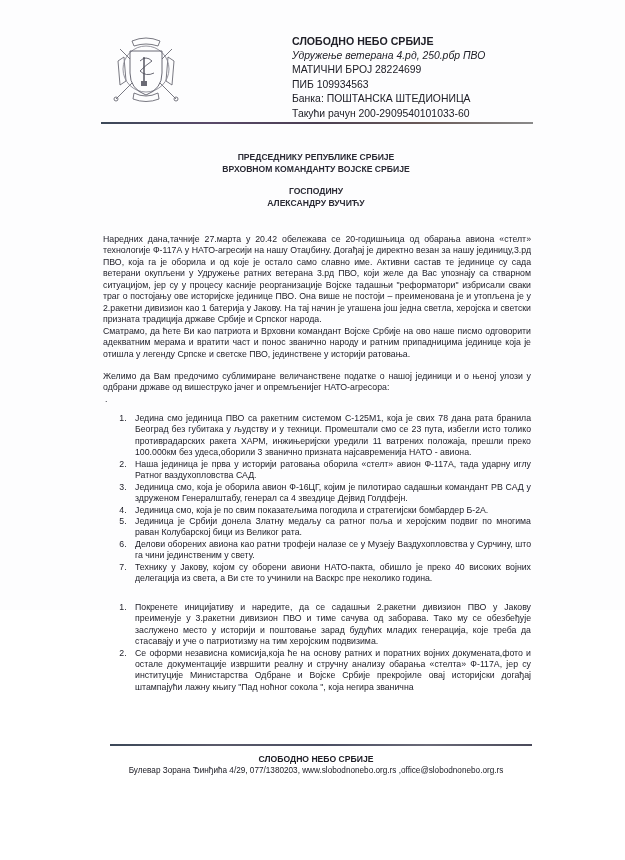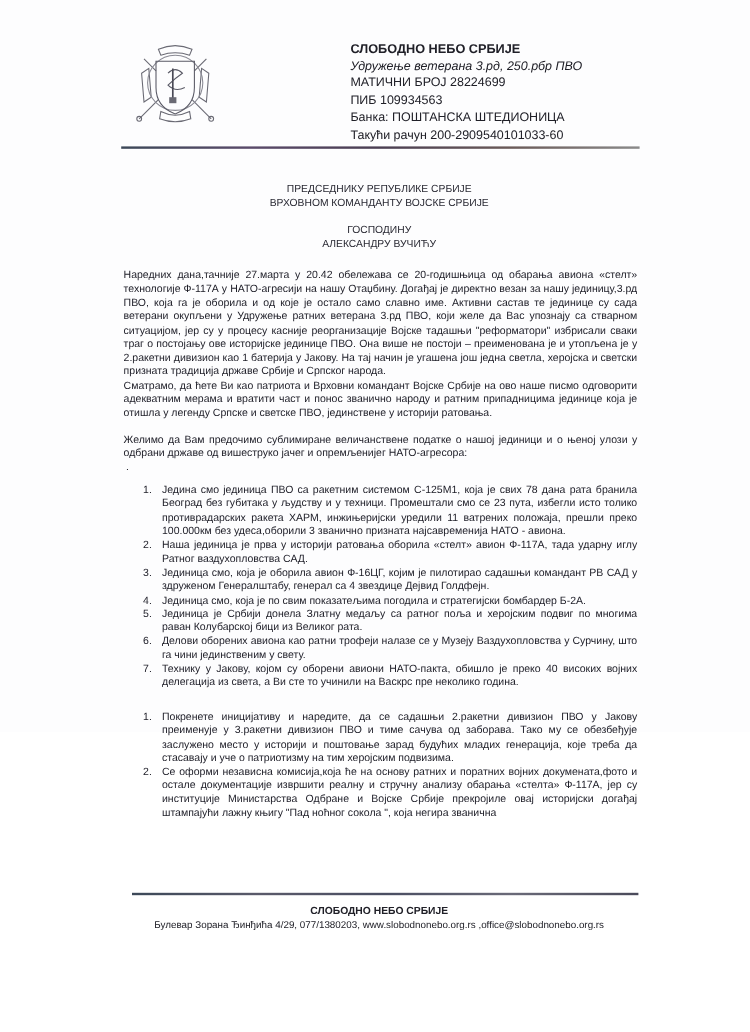--- a/index.html
+++ b/index.html
@@ -12,25 +12,25 @@
   
   .logo { position: absolute; left: 110px; top: 33px; width: 72px; height: 72px; }
   .org-block { position: absolute; left: 292px; top: 34px; font-size: 10.4px; line-height: 14.6px; color: #202028; }
   .org-block .org-name { font-weight: bold; font-size: 10.6px; }
   .org-block .org-sub { font-style: italic; }
   .rule-top { position: absolute; left: 101px; top: 122px; width: 432px; height: 2px;
     background: linear-gradient(to right, #3c4858, #5a4a6a, #4a3e52, #6a5a58, #8a8a8a); }
 
   
   .addressee { position: absolute; left: 100px; width: 432px; top: 152px; text-align: center;
-    font-weight: normal; font-size: 8.6px; line-height: 11.5px; color: #2a2a34; }
+    font-weight: bold; font-size: 8.6px; line-height: 11.5px; color: #2a2a34; }
   .addressee .gap { height: 11px; }
 
   
-  .body { position: absolute; left: 103px; top: 224px; width: 428px; font-size: 8.75px; line-height: 11.45px; color: #1c1c26; }
+  .body { position: absolute; left: 103px; top: 234px; width: 428px; font-size: 8.75px; line-height: 11.45px; color: #1c1c26; }
   .body p { margin: 0; text-align: justify; }
   .body .para1 { }
   .body .para3 { margin-top: 11px; }
   .dot { height: 11px; margin-left: 2px; }
   ol.list1 { margin: 12px 0 0 0; padding-left: 26px; }
   ol.list1 li, ol.list2 li { text-align: justify; padding-left: 6px; }
   .req-intro { margin-top: 11px !important; margin-left: -3px !important; }
   ol.list2 { margin: 17px 0 12px 0; padding-left: 26px; }
 
   .rule-bottom { position: absolute; left: 110px; top: 744px; width: 422px; height: 2px;
@@ -60,21 +60,21 @@
       <circle cx="36" cy="36" r="23" stroke="#8a8a94"></circle>
       <path d="M20 18 L52 18 L52 40 Q52 56 36 62 Q20 56 20 40 Z" stroke="#5a5a66"></path>
       <path d="M30 28 Q36 22 42 28 Q36 32 30 38 Q36 44 44 40" stroke="#5a5a66"></path>
       <line x1="34" y1="24" x2="34" y2="52" stroke="#4a4a56" stroke-width="1.4"></line>
       <rect x="31" y="48" width="6" height="5" fill="#6a6a74" stroke="none"></rect>
     </g>
   </svg>
 
   <div class="org-block">
     <div class="org-name">СЛОБОДНО НЕБО СРБИЈЕ</div>
-    <div class="org-sub">Удружење ветерана 3.рд,  250.рбр ПВО</div>
+    <div class="org-sub">Удружење ветерана 4.рд,  250.рбр ПВО</div>
     <div>МАТИЧНИ БРОЈ 28224699</div>
     <div>ПИБ 109934563</div>
     <div>Банка: ПОШТАНСКА ШТЕДИОНИЦА</div>
     <div>Такући рачун 200-2909540101033-60</div>
   </div>
 
   <div class="rule-top"></div>
 
   <div class="addressee">
     <div>ПРЕДСЕДНИКУ РЕПУБЛИКЕ СРБИЈЕ</div>

